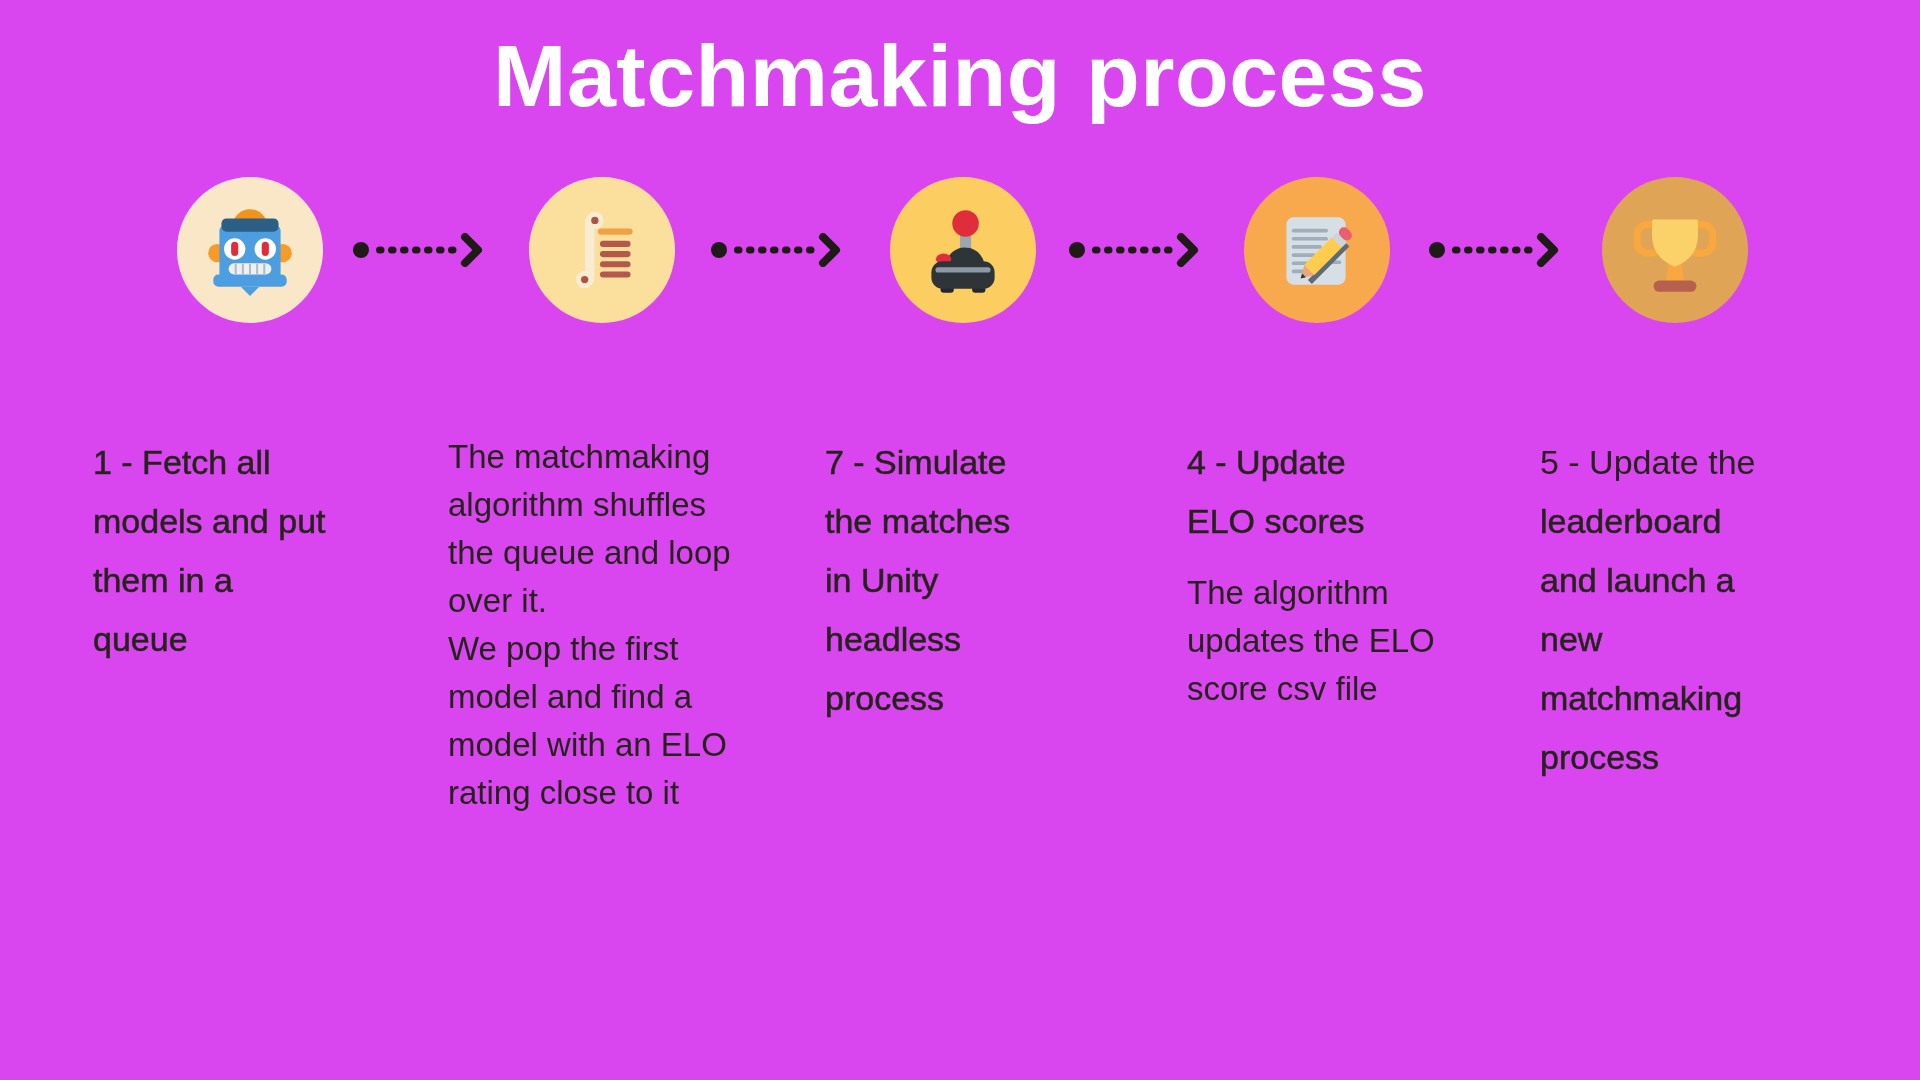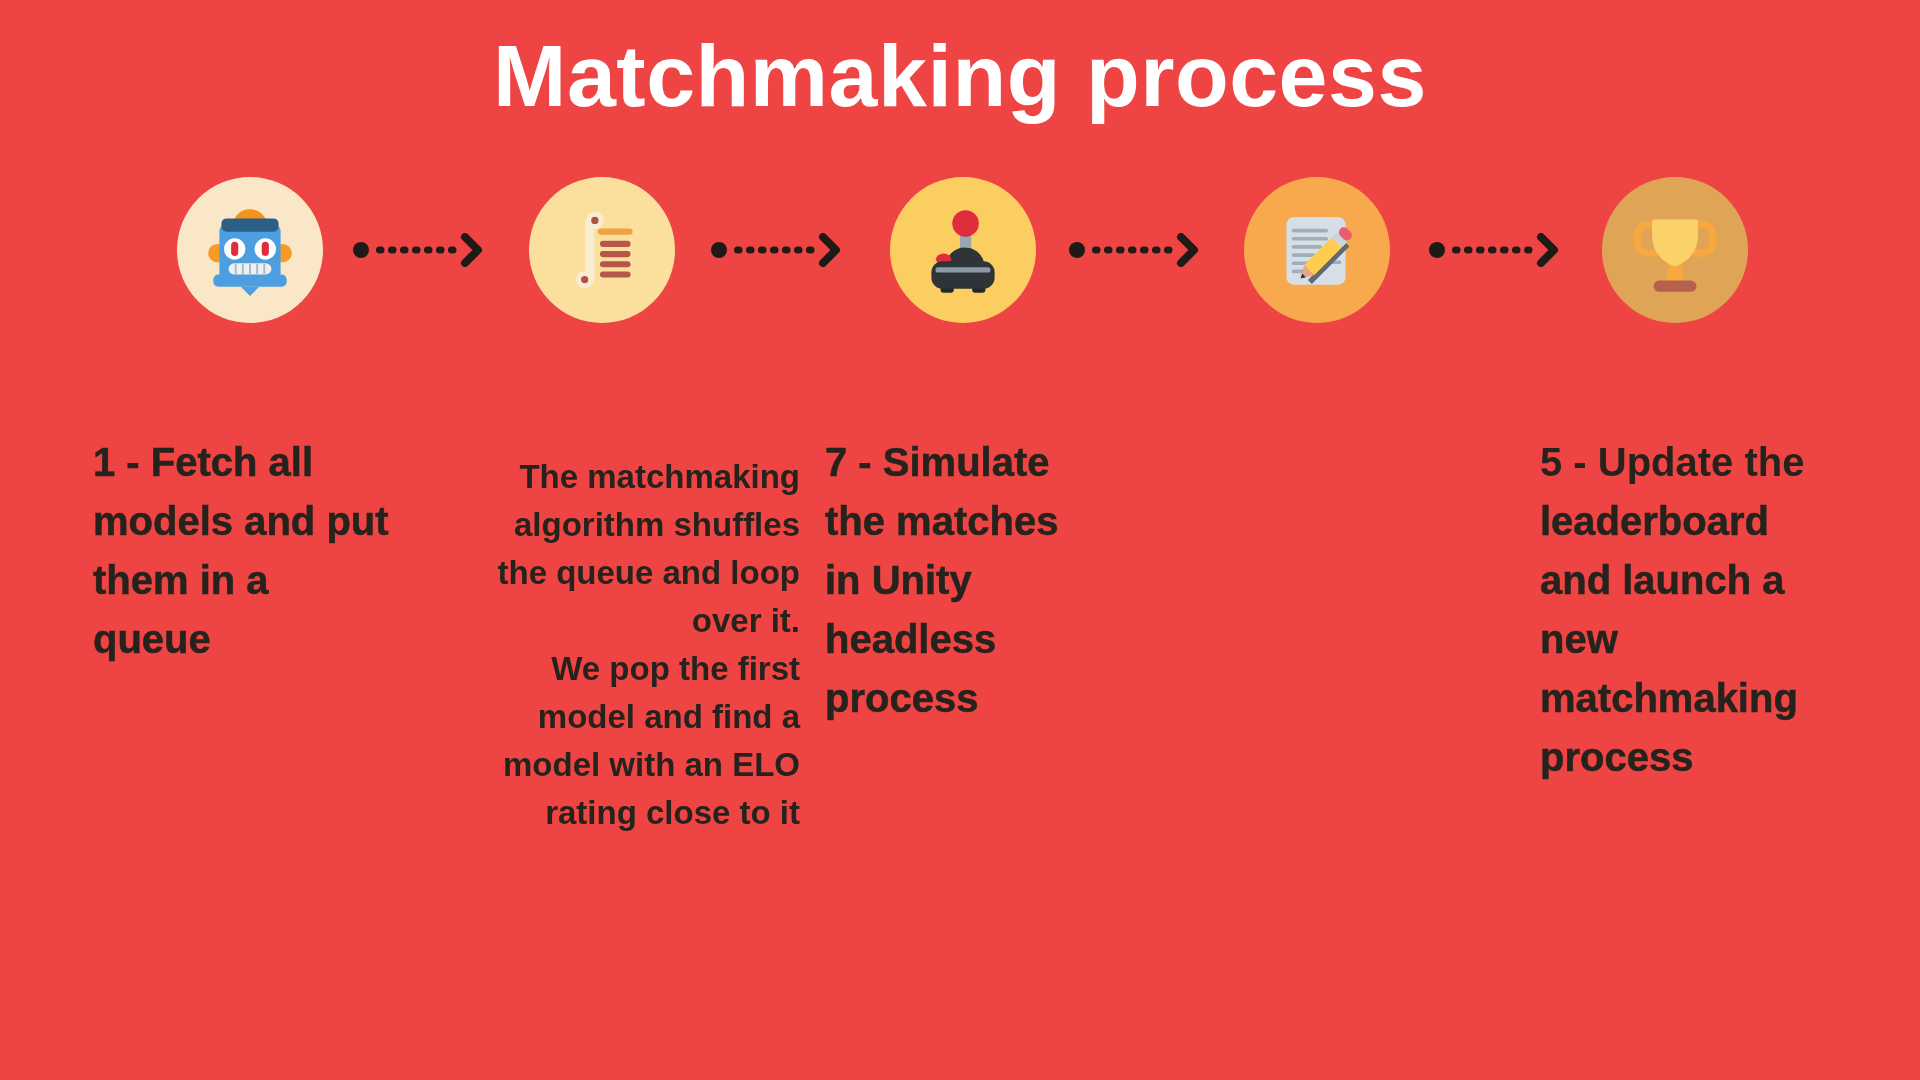--- a/index.html
+++ b/index.html
@@ -37,38 +37,37 @@
     width: 145px; height: 34px;
   }
   .step-text {
     position: absolute;
     top: 415px;
     width: 352px;
     color: #26231D;
     white-space: pre-line;
   }
   .step-heading {
-    font-size: 40px;
+    font-size: 34px;
     line-height: 59px;
-    font-weight: bold;
+    font-weight: normal;
     -webkit-text-stroke: 0.5px currentColor;
   }
   .step-heading .intro-light { -webkit-text-stroke: 0; }
   .step-body {
     font-size: 33px;
     line-height: 48px;
-    margin-top: 20px;
-    font-weight: bold;
-    text-align: right;
+    margin-top: 0;
+    font-weight: normal;
   }
 </style>
 </head>
 <body>
 
-<div class="canvas" style="background-color: #ef4444;">
+<div class="canvas" style="background-color: #d946ef;">
 
   <h1 class="title" style="color: rgb(255, 255, 255);">Matchmaking process</h1>
 
   <div class="icon-circle" style="left: 177px; background-color: rgb(250, 231, 200);">
     <svg viewBox="0 0 100 100">
       <circle cx="50" cy="27" r="17" fill="#F0931F"></circle>
       <circle cx="18" cy="53" r="9" fill="#F79B28"></circle>
       <circle cx="82" cy="53" r="9" fill="#F79B28"></circle>
       <rect x="20" y="26" width="60" height="52" rx="5" fill="#4C9EE0"></rect>
       <rect x="22" y="19" width="56" height="13" rx="5" fill="#2C5F86"></rect>
@@ -221,20 +220,27 @@
   </div>
 
   <div class="step-text" style="left: 825px; color: rgb(38, 35, 29);">
     <div class="step-heading">7 - Simulate
 the matches
 in Unity
 headless
 process</div>
   </div>
 
+  <div class="step-text" style="left: 1187px; color: rgb(38, 35, 29);">
+    <div class="step-heading">4 - Update
+ELO scores</div>
+    <div class="step-body">The algorithm
+updates the ELO
+score csv file</div>
+  </div>
 
   <div class="step-text" style="left: 1540px; color: rgb(38, 35, 29);">
     <div class="step-heading"><span class="intro-light">5 - Update the</span><span>
 leaderboard
 and launch a
 new
 matchmaking
 process</span></div>
   </div>
 

